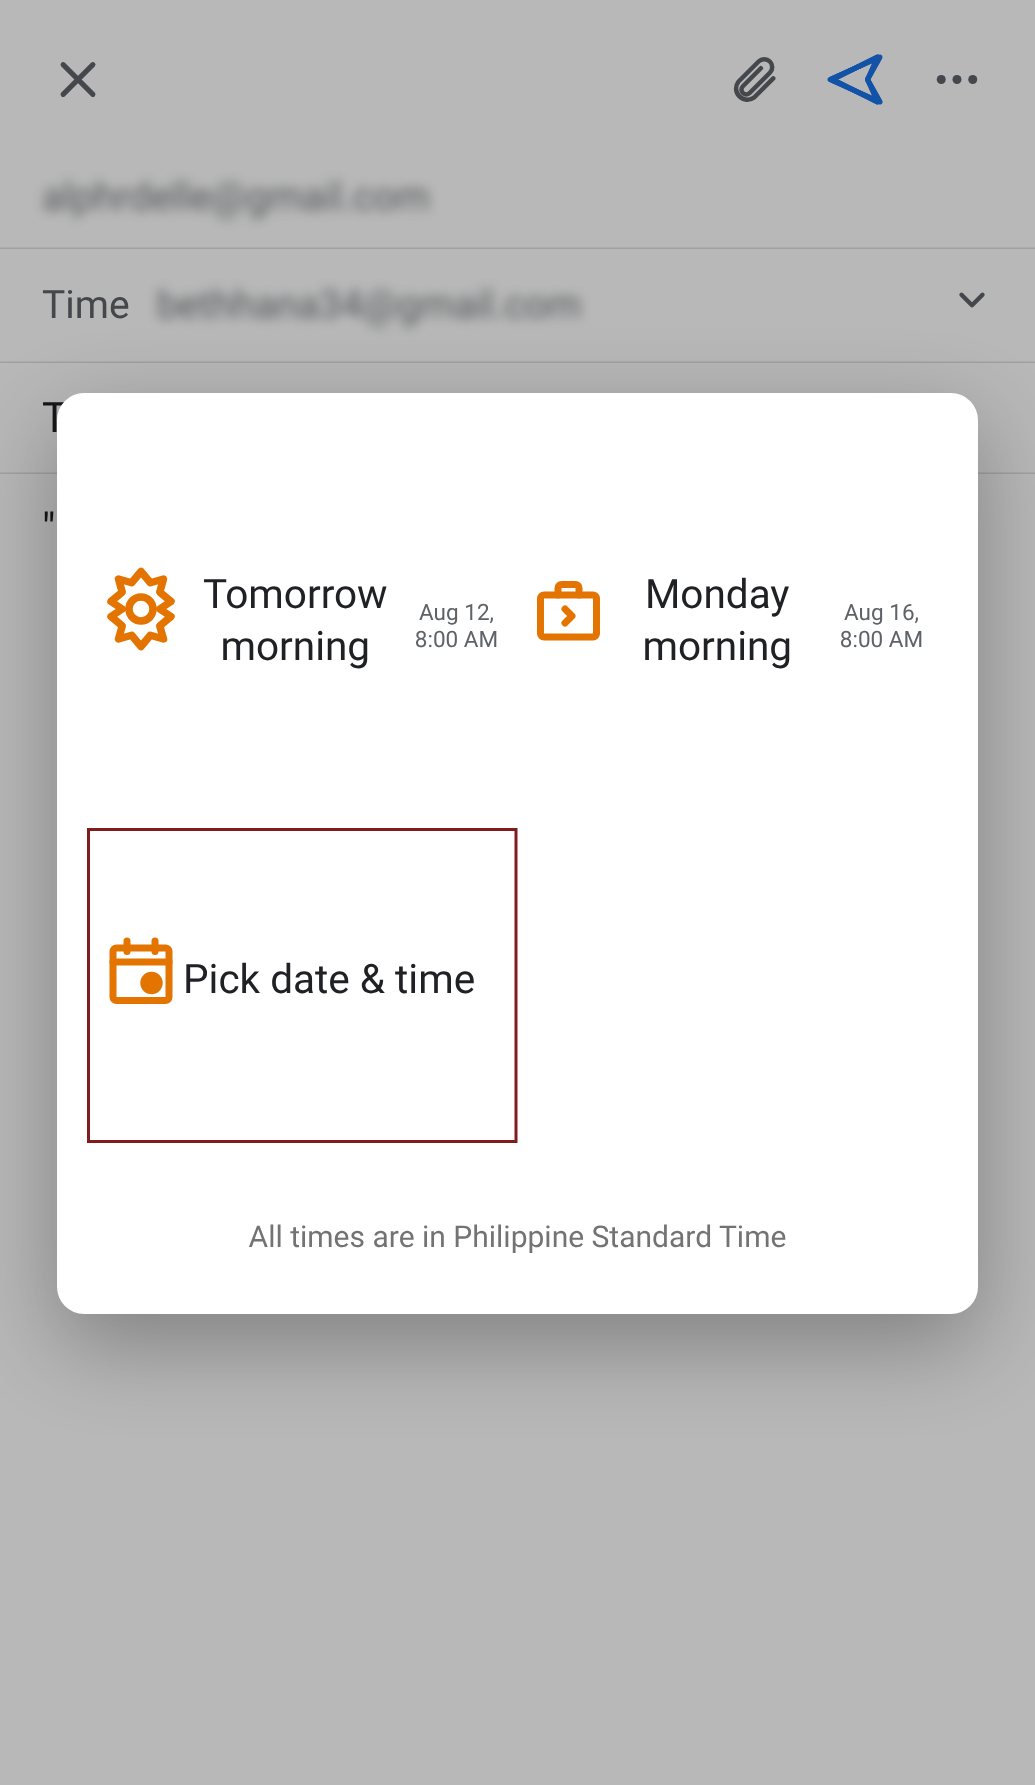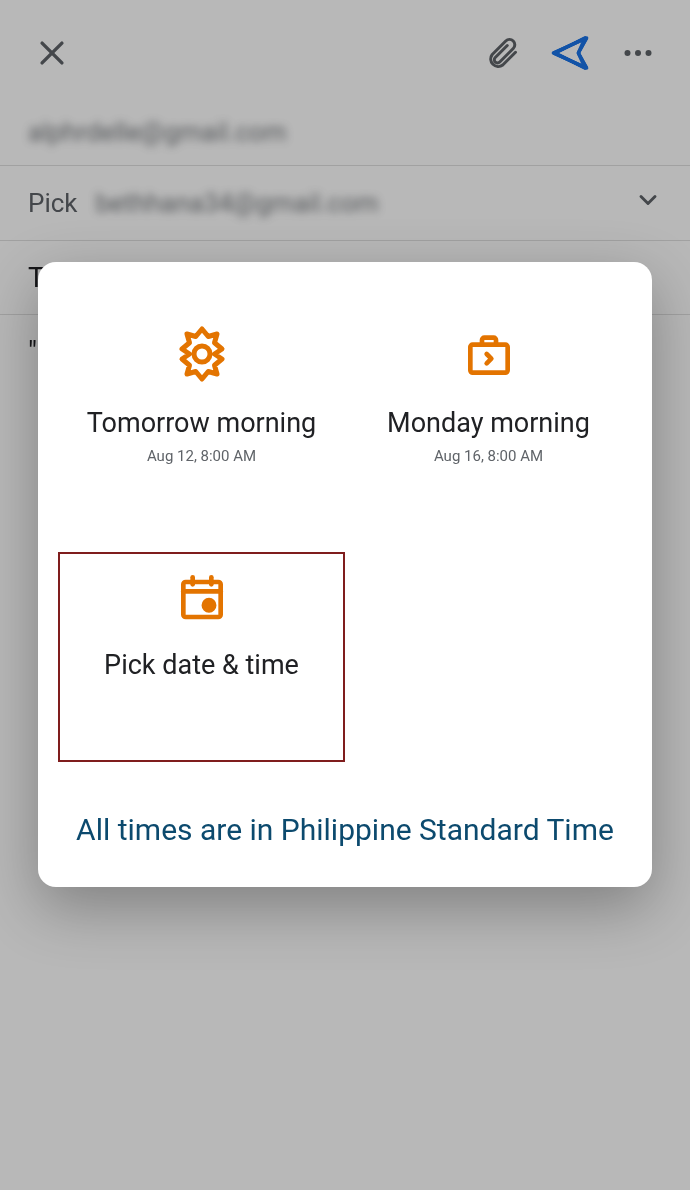--- a/index.html
+++ b/index.html
@@ -76,21 +76,22 @@
       padding: 50px 20px 40px;
     }
     .grid {
       display: grid;
       grid-template-columns: 1fr 1fr;
       grid-template-rows: auto auto;
       gap: 30px 0;
     }
     .cell {
       display: flex;
-      flex-direction: column;
+      flex-direction: row;
+      align-items: center;
       justify-content: flex-start;
       padding: 12px 6px;
       text-align: center;
       min-height: 210px;
     }
     .cell-icon {
       color: #e37400;
       margin-bottom: 22px;
       height: 60px;
       display: flex;
@@ -105,22 +106,22 @@
     }
     .cell-sub {
       font-size: 15px;
       color: #5f6368;
     }
     .highlight {
       border: 2px solid #7f1d1d;
     }
     .footer {
       text-align: center;
-      font-size: 30px;
-      color: #0c4a6e;
+      font-size: 20px;
+      color: #737373;
       margin-top: 50px;
     }
   </style>
 </head>
 <body>
 
 <div class="bg">
   <div class="topbar">
     <div class="icon-btn">
       <svg width="34" height="34" viewBox="0 0 24 24" fill="none" stroke="#5f6368" stroke-width="2.4" stroke-linecap="round">
@@ -152,21 +153,21 @@
           <circle cx="19" cy="12" r="2"></circle>
         </svg>
     </div>
   </div>
 
   <div class="to-row">
     <span class="blur-text">alphrdelle@gmail.com</span>
   </div>
 
   <div class="from-row">
-    <span>Pick</span>
+    <span>Time</span>
     <span class="blur-text">bethhana34@gmail.com</span>
     <span class="chev">
       <svg width="28" height="28" viewBox="0 0 24 24" fill="none" stroke="#5f6368" stroke-width="2.5" stroke-linecap="round" stroke-linejoin="round">
           <polyline points="6 9 12 15 18 9"></polyline>
         </svg>
     </span>
   </div>
 
   <div class="subject-row">
     <span>T</span>

